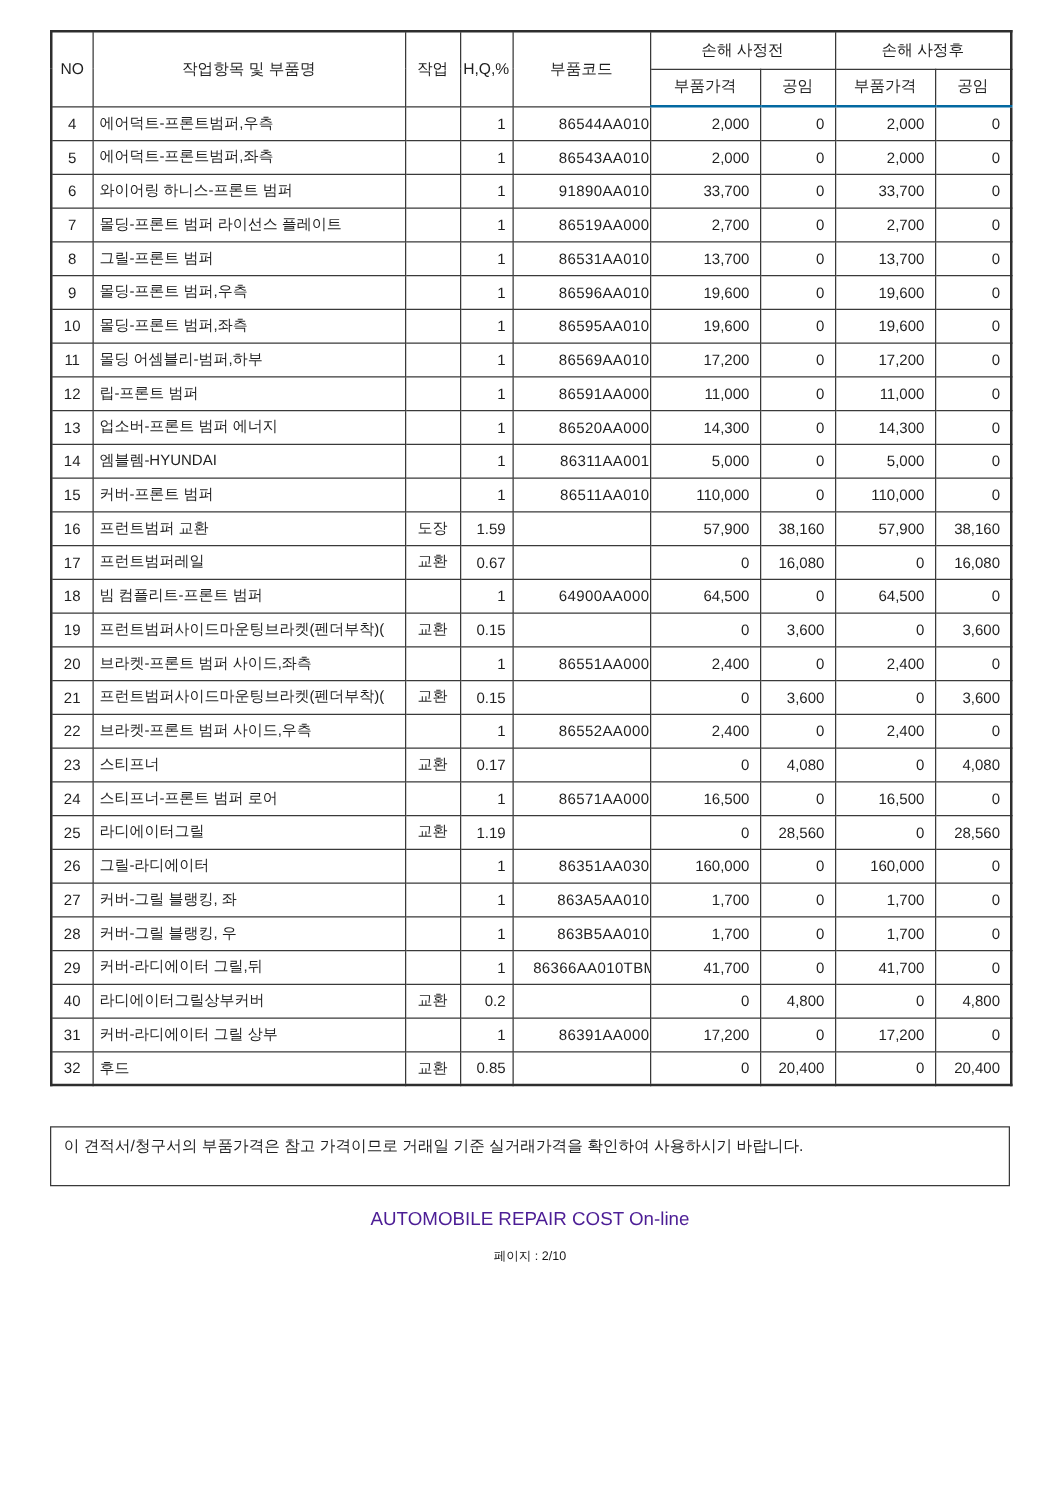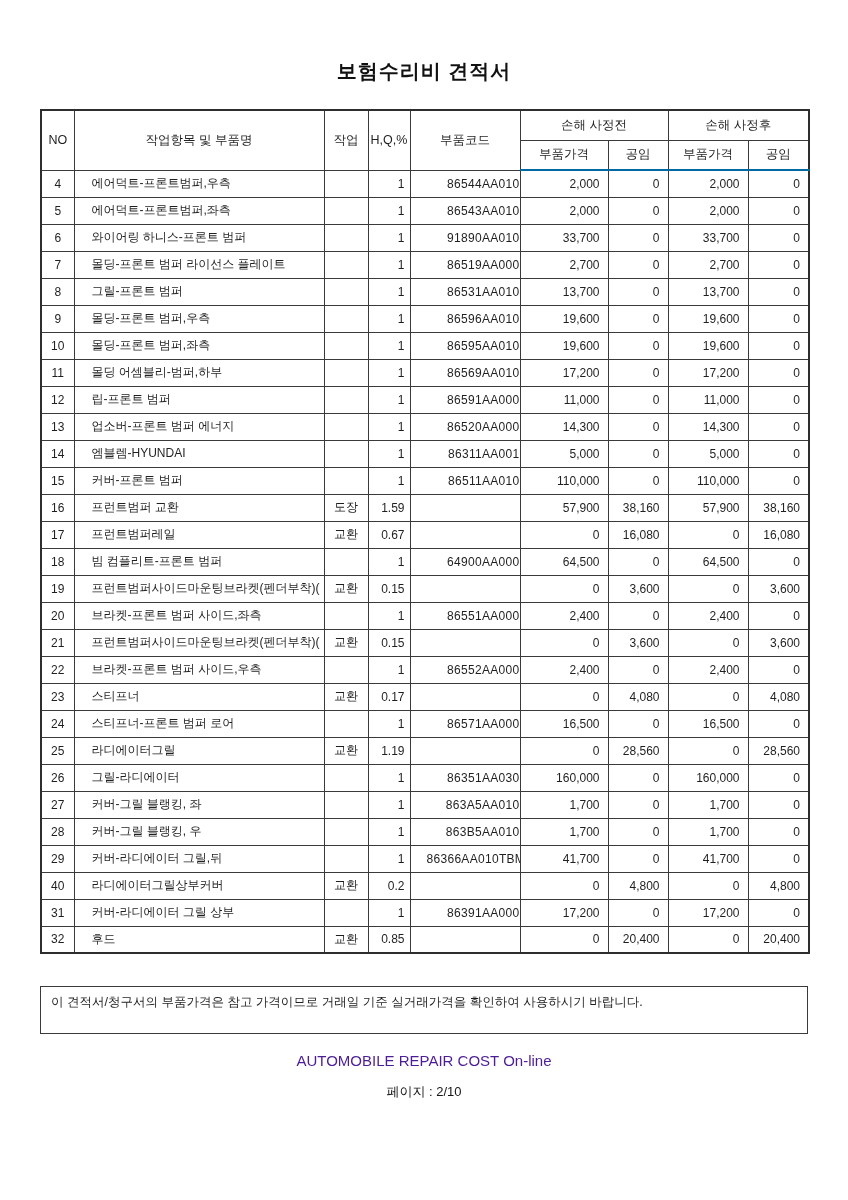--- a/index.html
+++ b/index.html
@@ -40,21 +40,21 @@
   }
   table.estimate thead th {
     font-weight: normal;
     text-align: center;
     height: 30px;
     font-size: 12.5px;
   }
   table.estimate thead tr:last-child th { border-bottom: 2px solid #0369a1; margin-top: 16px; }
   table.estimate tbody td { height: 27px; vertical-align: middle; }
   td.c-no   { text-align: center; }
-  td.c-item { text-align: left; padding-left: 17px; }
+  td.c-item { text-align: left; padding-left: 5px; }
   td.c-work { text-align: center; }
   td.c-hq   { text-align: right; padding-right: 5px; }
   td.c-code { text-align: right; padding-left: 16px; letter-spacing: 0.3px; }
   td.c-num  { text-align: right; padding-right: 8px; }
   .note-box {
     margin: 32px 0 0 40px;
     width: 768px;
     height: 48px;
     border: 1px solid #3a3a3a;
     padding: 7px 10px;
@@ -63,30 +63,29 @@
   }
   .footer-line1 {
     margin-top: 18px;
     text-align: center;
     font-size: 15px;
     color: #4c1d95;
   }
   .footer-line2 {
     margin-top: 14px;
     text-align: center;
-    font-size: 13px;
+    font-size: 10px;
     color: #161616;
   }
 </style>
 </head>
 <body>
 
 <div class="page">
 
-  <div class="doc-title">보험수리비 견적서</div>
 
   <table class="estimate">
     <colgroup>
       <col style="width:33px">
       <col style="width:250px">
       <col style="width:44px">
       <col style="width:42px">
       <col style="width:110px">
       <col style="width:88px">
       <col style="width:60px">

